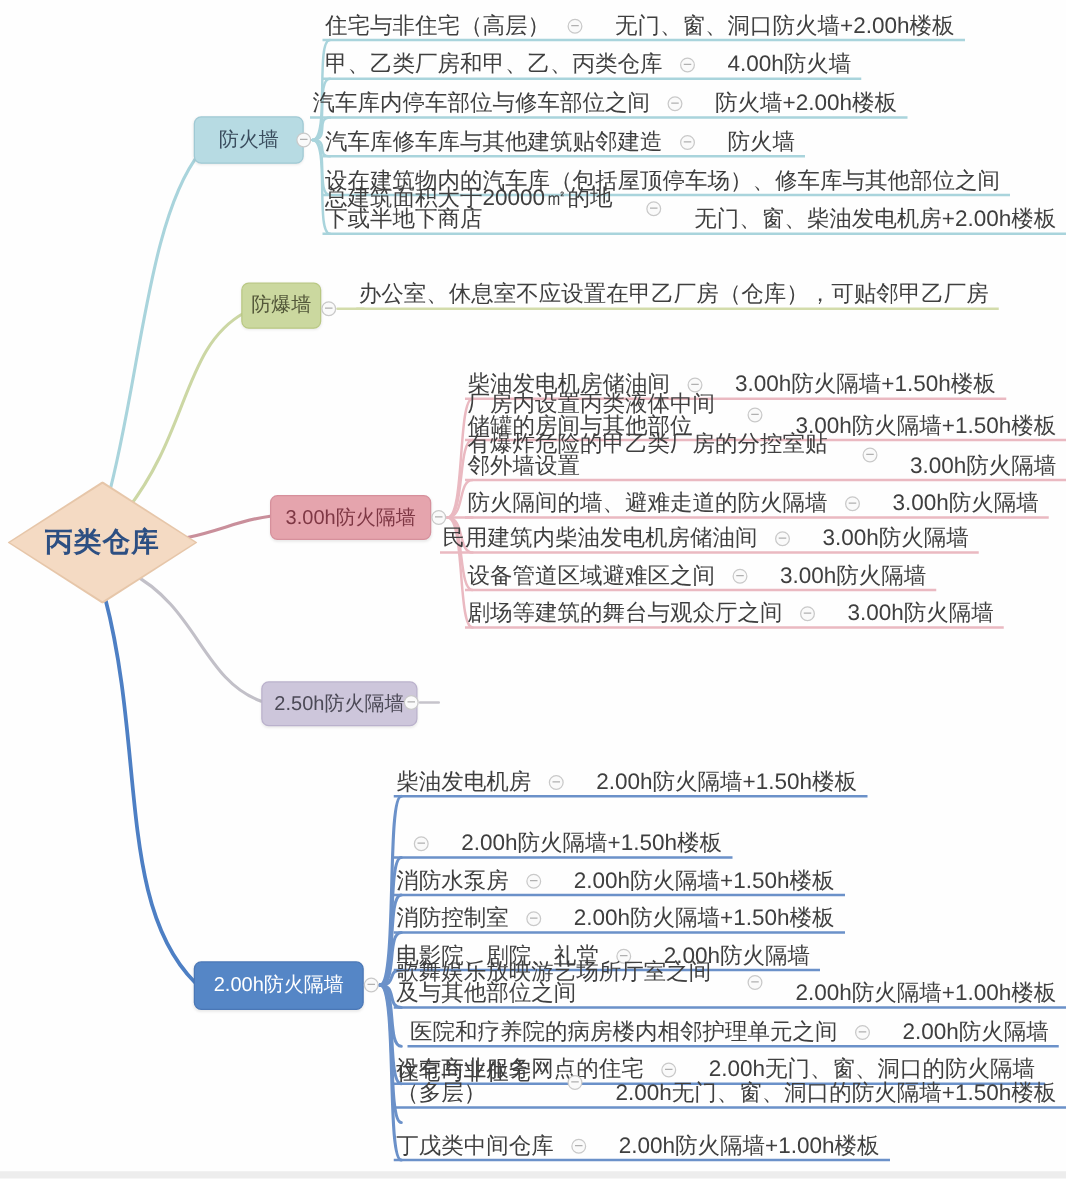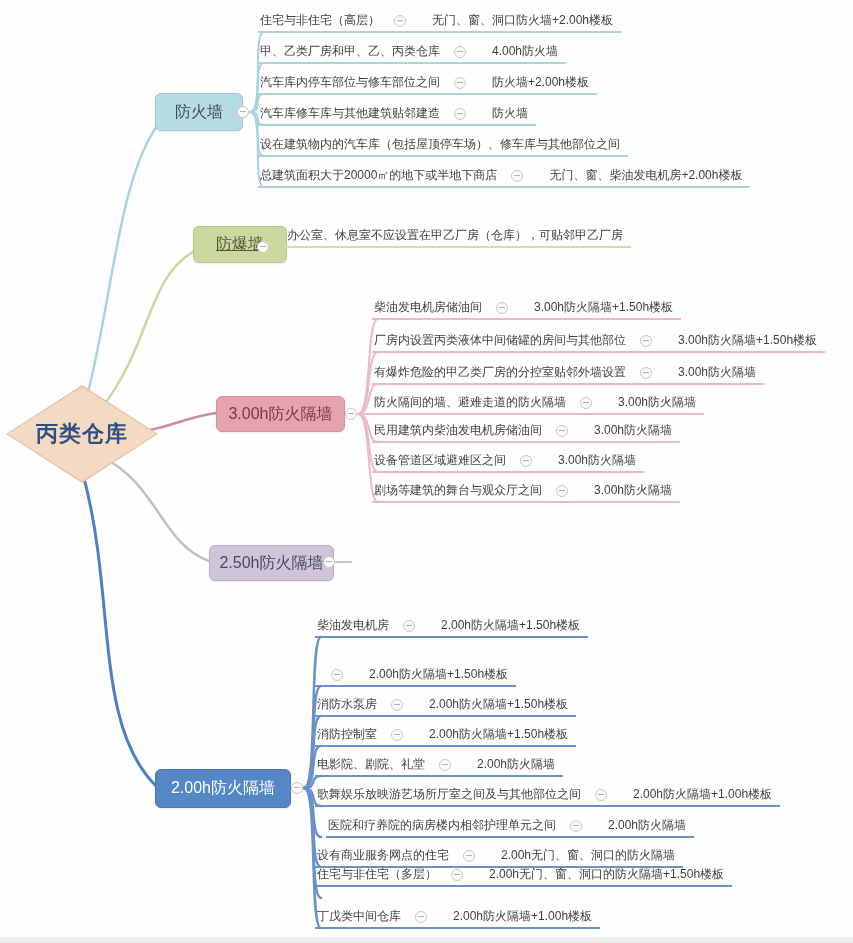--- a/index.html
+++ b/index.html
@@ -8,37 +8,37 @@
     background:#fefefe;
     font-family:"Liberation Sans","DejaVu Sans",sans-serif;
   }
   #connector-layer{position:absolute;left:0;top:0;}
   .node{
     position:absolute;display:flex;align-items:center;justify-content:center;
     border-radius:6px;font-size:16px;box-sizing:border-box;
     box-shadow:0 1px 2px rgba(0,0,0,0.08);white-space:nowrap;cursor:default;
   }
   .node-b1{left:155px;top:93px;width:88px;height:38px;}
-  .node-b2{left:193px;top:226px;width:94px;height:37px;text-decoration:underline;}
+  .node-b2{left:193px;top:226px;width:64px;height:37px;}
   .node-b3{left:216px;top:396px;width:129px;height:36px;}
   .node-b4{left:209px;top:545px;width:125px;height:36px;}
   .node-b5{left:155px;top:769px;width:136px;height:39px;}
   .central-wrap{position:absolute;left:6px;top:385px;width:152px;height:98px;}
   .central-border,.central{
     position:absolute;clip-path:polygon(50% 0,100% 50%,50% 100%,0 50%);
     display:flex;align-items:center;justify-content:center;
   }
   .central-border{left:0;top:0;width:152px;height:98px;background:#e6c6a9;}
   .central{left:2px;top:2px;width:148px;height:94px;background:#f4dac3;
     color:#2d4f82;font-weight:bold;font-size:22px;letter-spacing:1px;}
   .row{
     position:absolute;display:flex;align-items:flex-end;
     border-bottom:2px solid #ccc;
     padding:0 8px 2px 2px;min-height:21px;box-sizing:border-box;
-    font-size:12px;color:#3f3f3f;line-height:17px;white-space:nowrap;cursor:default;
+    font-size:18px;color:#3f3f3f;line-height:17px;white-space:nowrap;cursor:default;
   }
   .row .topic{white-space:pre-line;}
   .row .result{margin-left:26px;}
   .collapse-icon{
     width:12px;height:12px;border-radius:50%;flex:0 0 12px;
     border:1px solid #c9c9c9;background:#fafafa;box-sizing:border-box;
     position:relative;align-self:center;margin-left:14px;cursor:pointer;
   }
   .collapse-icon::after{
     content:"";position:absolute;left:2px;right:2px;top:4px;height:1px;background:#b0b0b0;
@@ -109,21 +109,21 @@
     <div class="row" style="left: 258px; bottom: 910px; border-bottom-color: rgb(169, 212, 220);">
       <span class="topic">住宅与非住宅（高层）</span>
       <span class="collapse-icon"></span>
       <span class="result">无门、窗、洞口防火墙+2.00h楼板</span>
     </div>
     <div class="row" style="left: 258px; bottom: 879px; border-bottom-color: rgb(169, 212, 220);">
       <span class="topic">甲、乙类厂房和甲、乙、丙类仓库</span>
       <span class="collapse-icon"></span>
       <span class="result">4.00h防火墙</span>
     </div>
-    <div class="row" style="left: 258px; bottom: 848px; border-bottom-color: rgb(169, 212, 220);">
+    <div class="row" style="left: 248px; bottom: 848px; border-bottom-color: rgb(169, 212, 220);">
       <span class="topic">汽车库内停车部位与修车部位之间</span>
       <span class="collapse-icon"></span>
       <span class="result">防火墙+2.00h楼板</span>
     </div>
     <div class="row" style="left: 258px; bottom: 817px; border-bottom-color: rgb(169, 212, 220); margin-top: 44px;">
       <span class="topic">汽车库修车库与其他建筑贴邻建造</span>
       <span class="collapse-icon"></span>
       <span class="result">防火墙</span>
     </div>
     <div class="row" style="left: 258px; bottom: 786px; border-bottom-color: rgb(169, 212, 220);">
@@ -152,21 +152,21 @@
     <div class="row" style="left: 372px; bottom: 558px; border-bottom-color: rgb(234, 185, 193);">
       <span class="topic">有爆炸危险的甲乙类厂房的分控室贴邻外墙设置</span>
       <span class="collapse-icon"></span>
       <span class="result">3.00h防火隔墙</span>
     </div>
     <div class="row" style="left: 372px; bottom: 528px; border-bottom-color: rgb(234, 185, 193);">
       <span class="topic">防火隔间的墙、避难走道的防火隔墙</span>
       <span class="collapse-icon"></span>
       <span class="result">3.00h防火隔墙</span>
     </div>
-    <div class="row" style="left: 372px; bottom: 500px; border-bottom-color: rgb(234, 185, 193);">
+    <div class="row" style="left: 352px; bottom: 500px; border-bottom-color: rgb(234, 185, 193);">
       <span class="topic">民用建筑内柴油发电机房储油间</span>
       <span class="collapse-icon"></span>
       <span class="result">3.00h防火隔墙</span>
     </div>
     <div class="row" style="left: 372px; bottom: 470px; border-bottom-color: rgb(234, 185, 193);">
       <span class="topic">设备管道区域避难区之间</span>
       <span class="collapse-icon"></span>
       <span class="result">3.00h防火隔墙</span>
     </div>
     <div class="row" style="left: 372px; bottom: 440px; border-bottom-color: rgb(234, 185, 193); align-items: center;">

